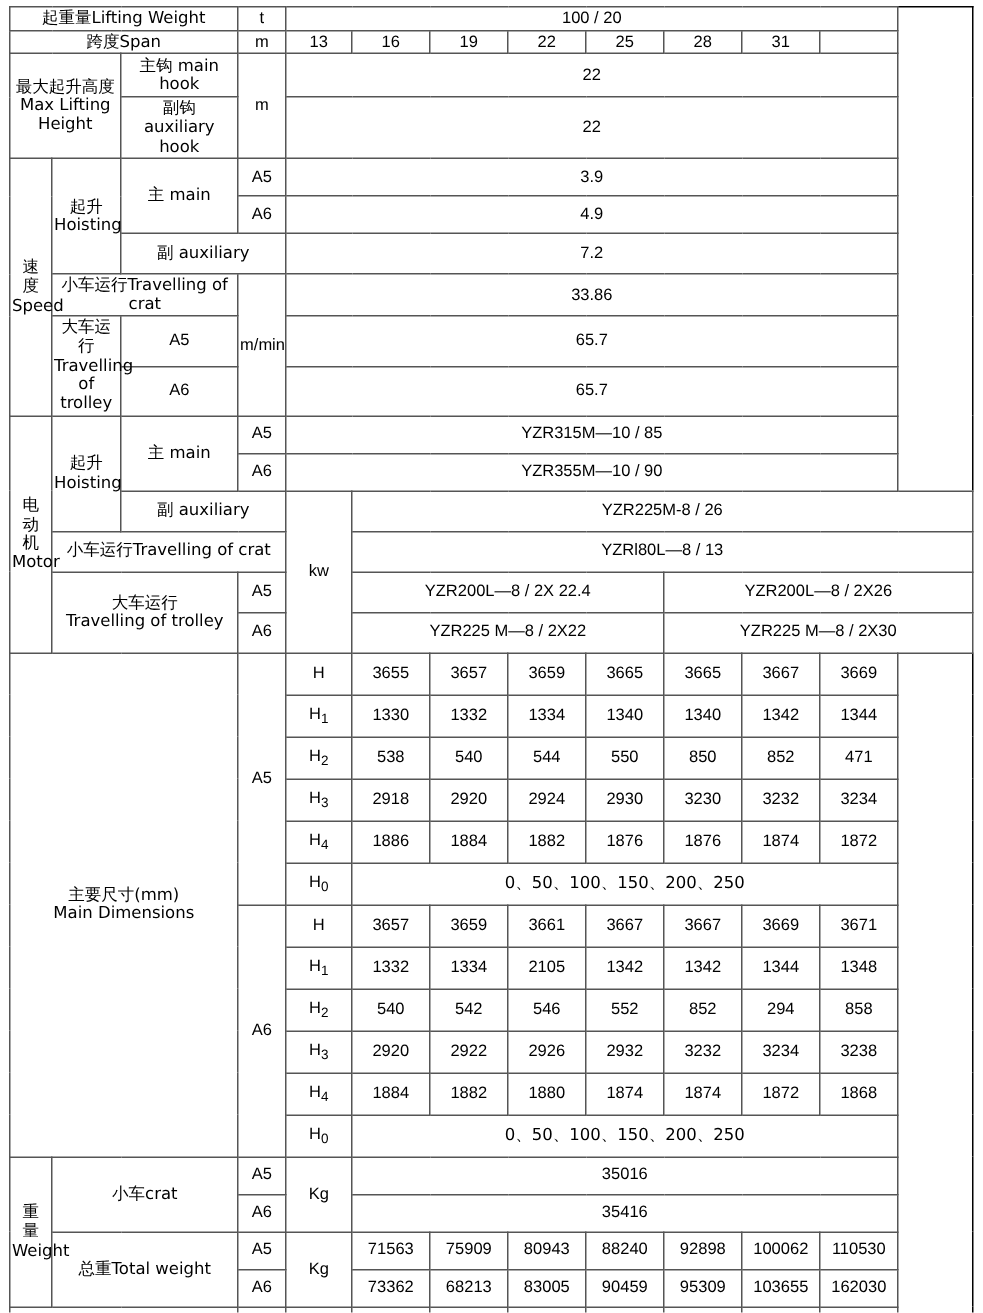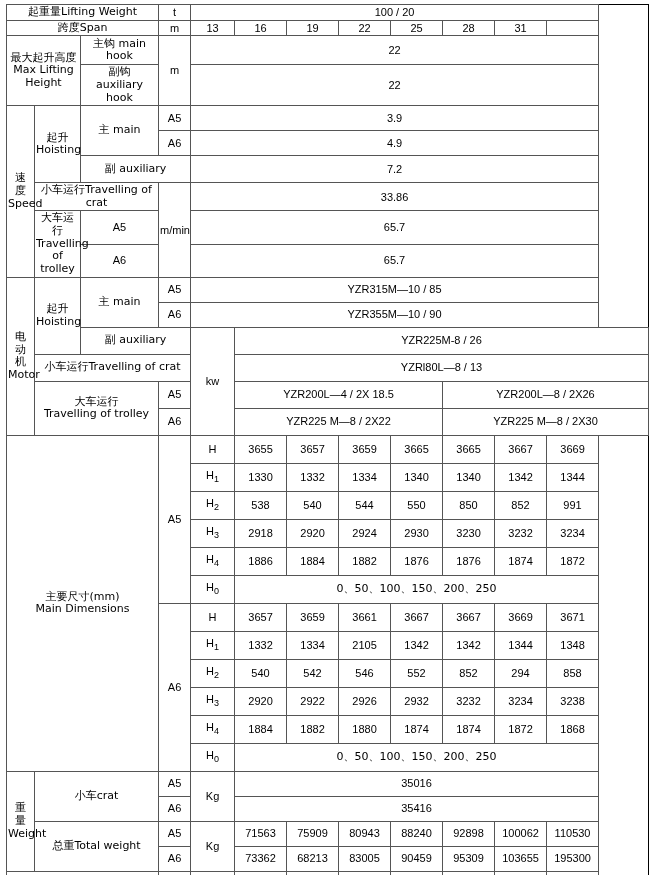--- a/index.html
+++ b/index.html
@@ -175,21 +175,21 @@
     <tr>
       <td colspan="3" class="cjk" style="height:24px">小车运行Travelling of crat</td>
       <td colspan="8">YZRl80L—8 / 13</td>
     </tr>
     <tr>
       <td rowspan="2" colspan="2" class="cjk two-line">
         <div>大车运行</div>
         <div>Travelling of trolley</div>
       </td>
       <td style="height:24px">A5</td>
-      <td colspan="4">YZR200L—4 / 2X 18.5</td>
+      <td colspan="4">YZR200L—8 / 2X 22.4</td>
       <td colspan="4">YZR200L—8 / 2X26</td>
     </tr>
     <tr>
       <td style="height:24px">A6</td>
       <td colspan="4">YZR225 M—8 / 2X22</td>
       <td colspan="4">YZR225 M—8 / 2X30</td>
     </tr>
 
     <tr>
       <td rowspan="12" colspan="3" class="cjk two-line thicktop">
@@ -217,21 +217,21 @@
       <td>1344</td>
     </tr>
     <tr>
       <td style="height:25px"><span>H</span><span class="sub">2</span></td>
       <td>538</td>
       <td>540</td>
       <td>544</td>
       <td>550</td>
       <td>850</td>
       <td>852</td>
-      <td>991</td>
+      <td>471</td>
     </tr>
     <tr>
       <td style="height:25px"><span>H</span><span class="sub">3</span></td>
       <td>2918</td>
       <td>2920</td>
       <td>2924</td>
       <td>2930</td>
       <td>3230</td>
       <td>3232</td>
       <td>3234</td>
@@ -334,21 +334,21 @@
       <td>110530</td>
     </tr>
     <tr>
       <td style="height:22px">A6</td>
       <td>73362</td>
       <td>68213</td>
       <td>83005</td>
       <td>90459</td>
       <td>95309</td>
       <td>103655</td>
-      <td>195300</td>
+      <td>162030</td>
     </tr>
 
     <tr>
       <td rowspan="2" colspan="3" class="cjk two-line thicktop">
         
         
       </td>
       <td class="thicktop" style="height:24px">A5</td>
       <td rowspan="2" class="thicktop">KN</td>
       <td class="thicktop">337</td>

